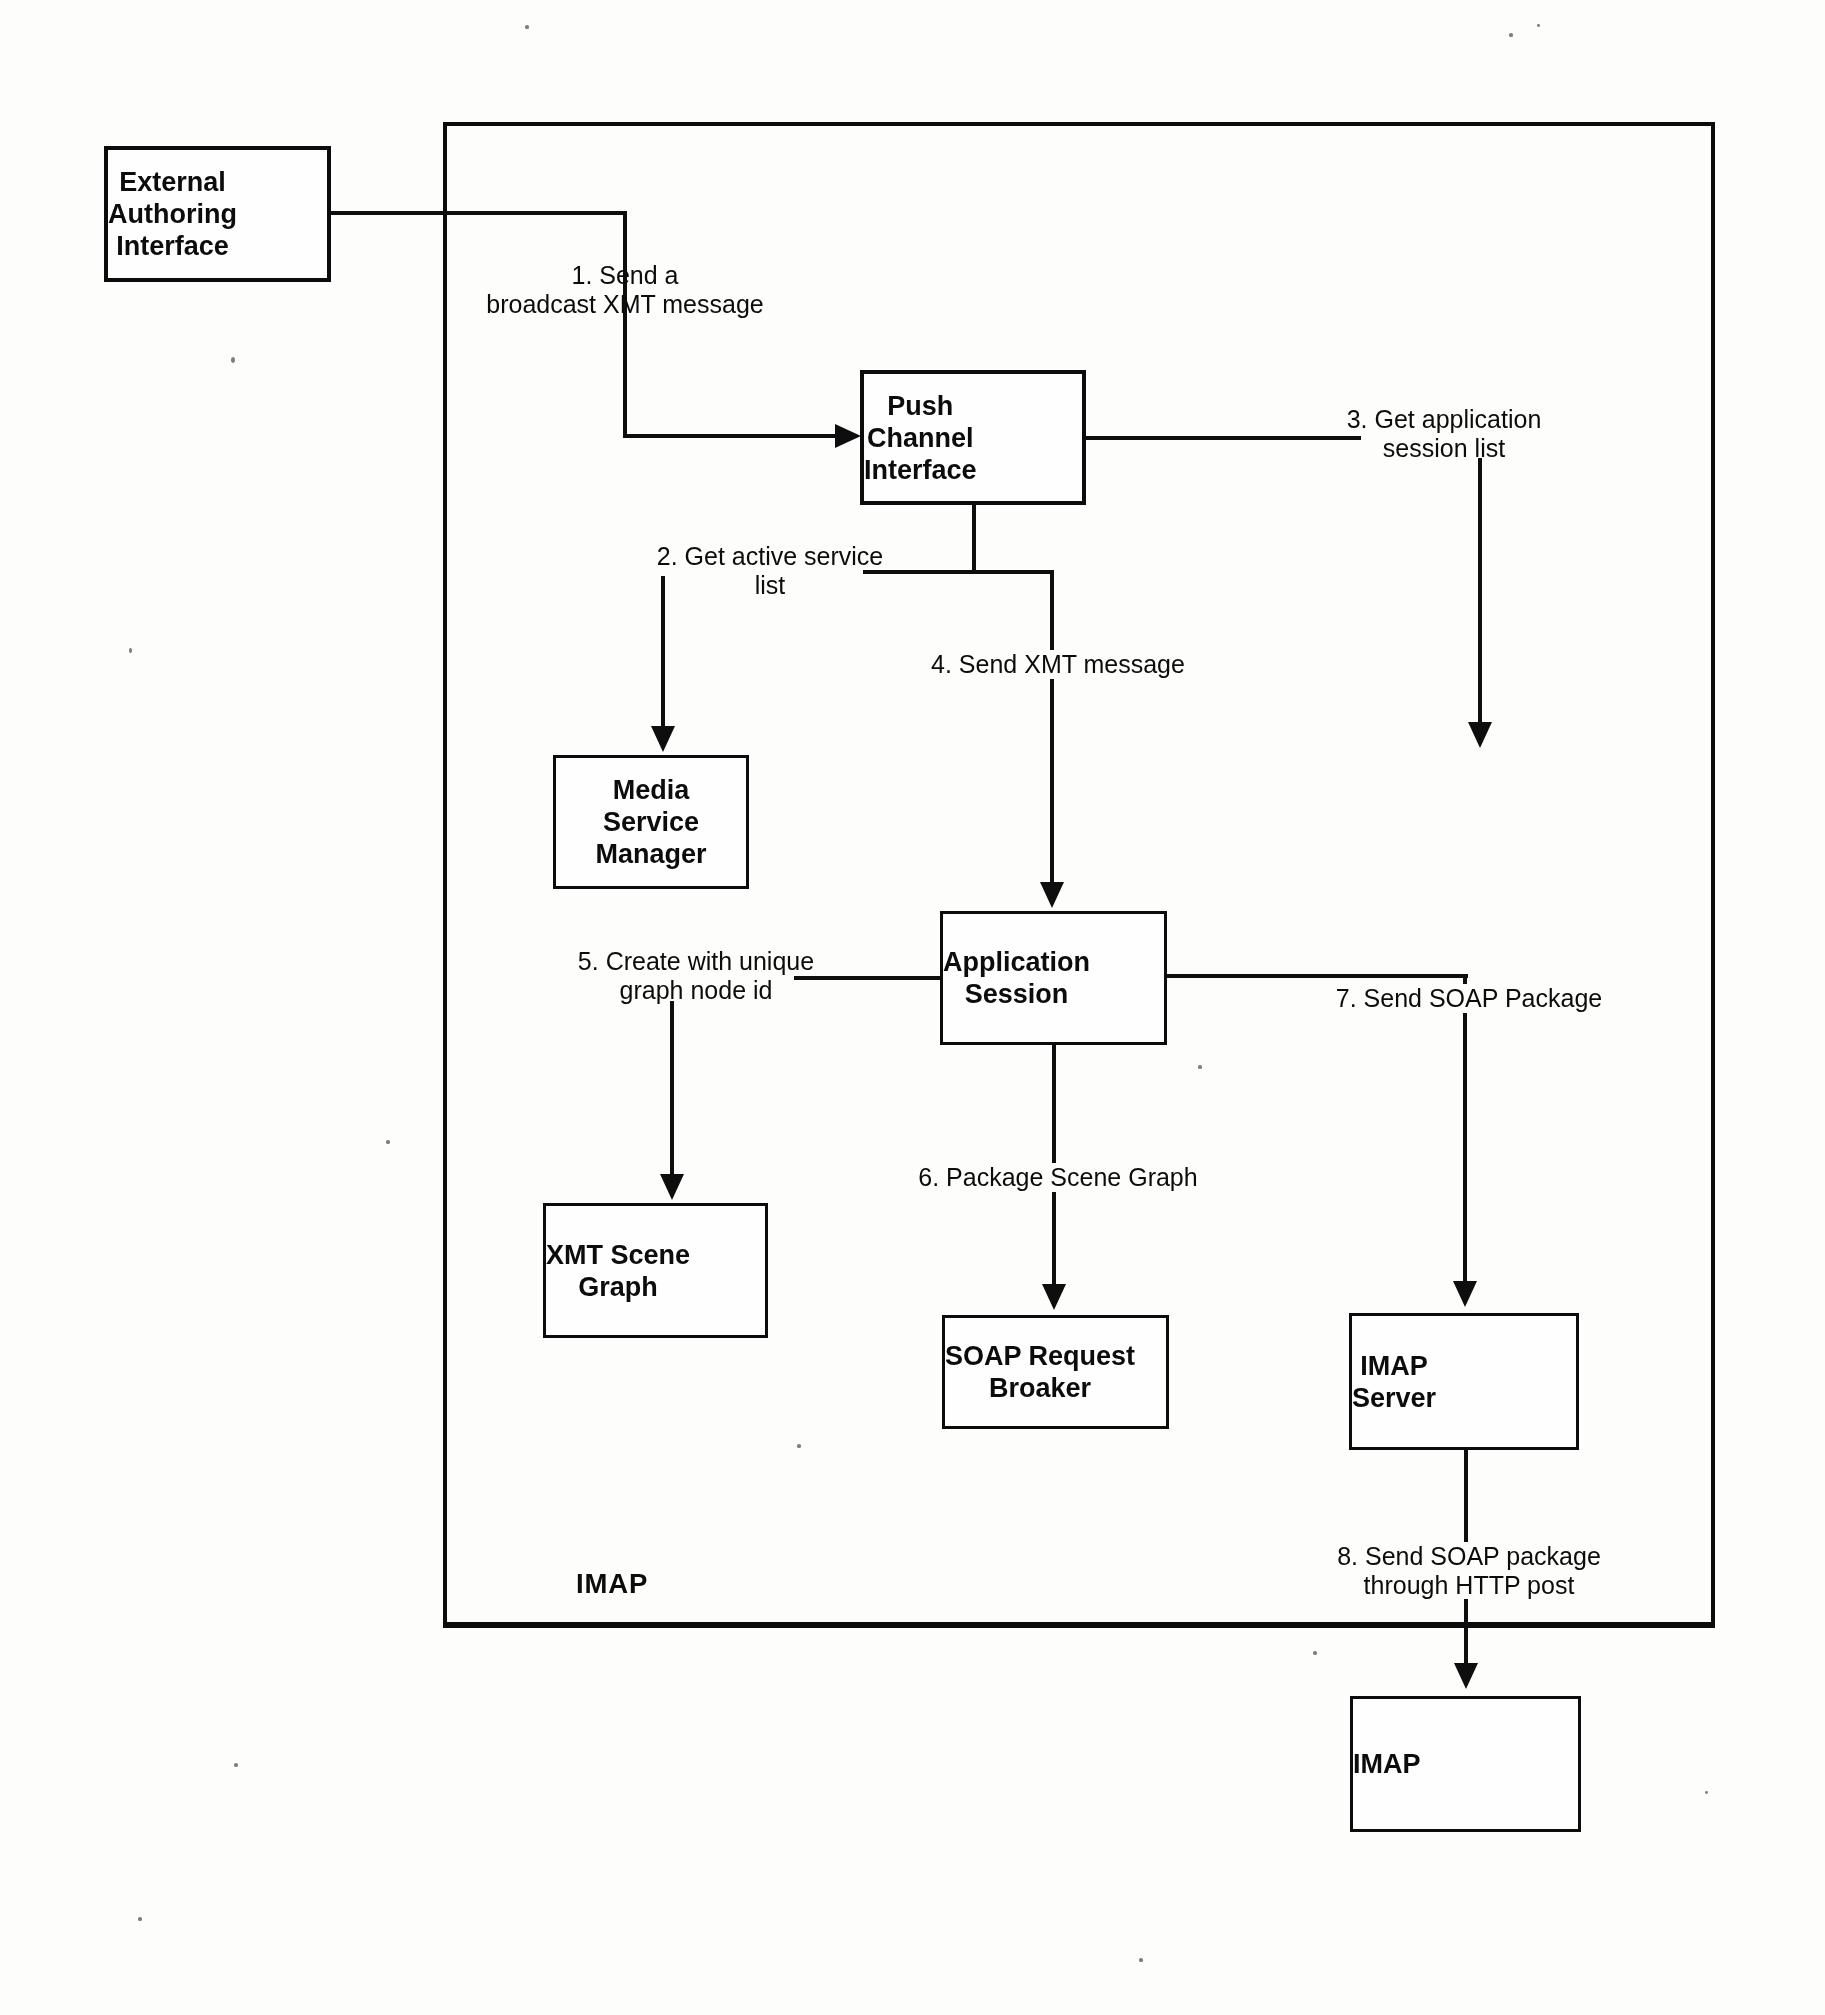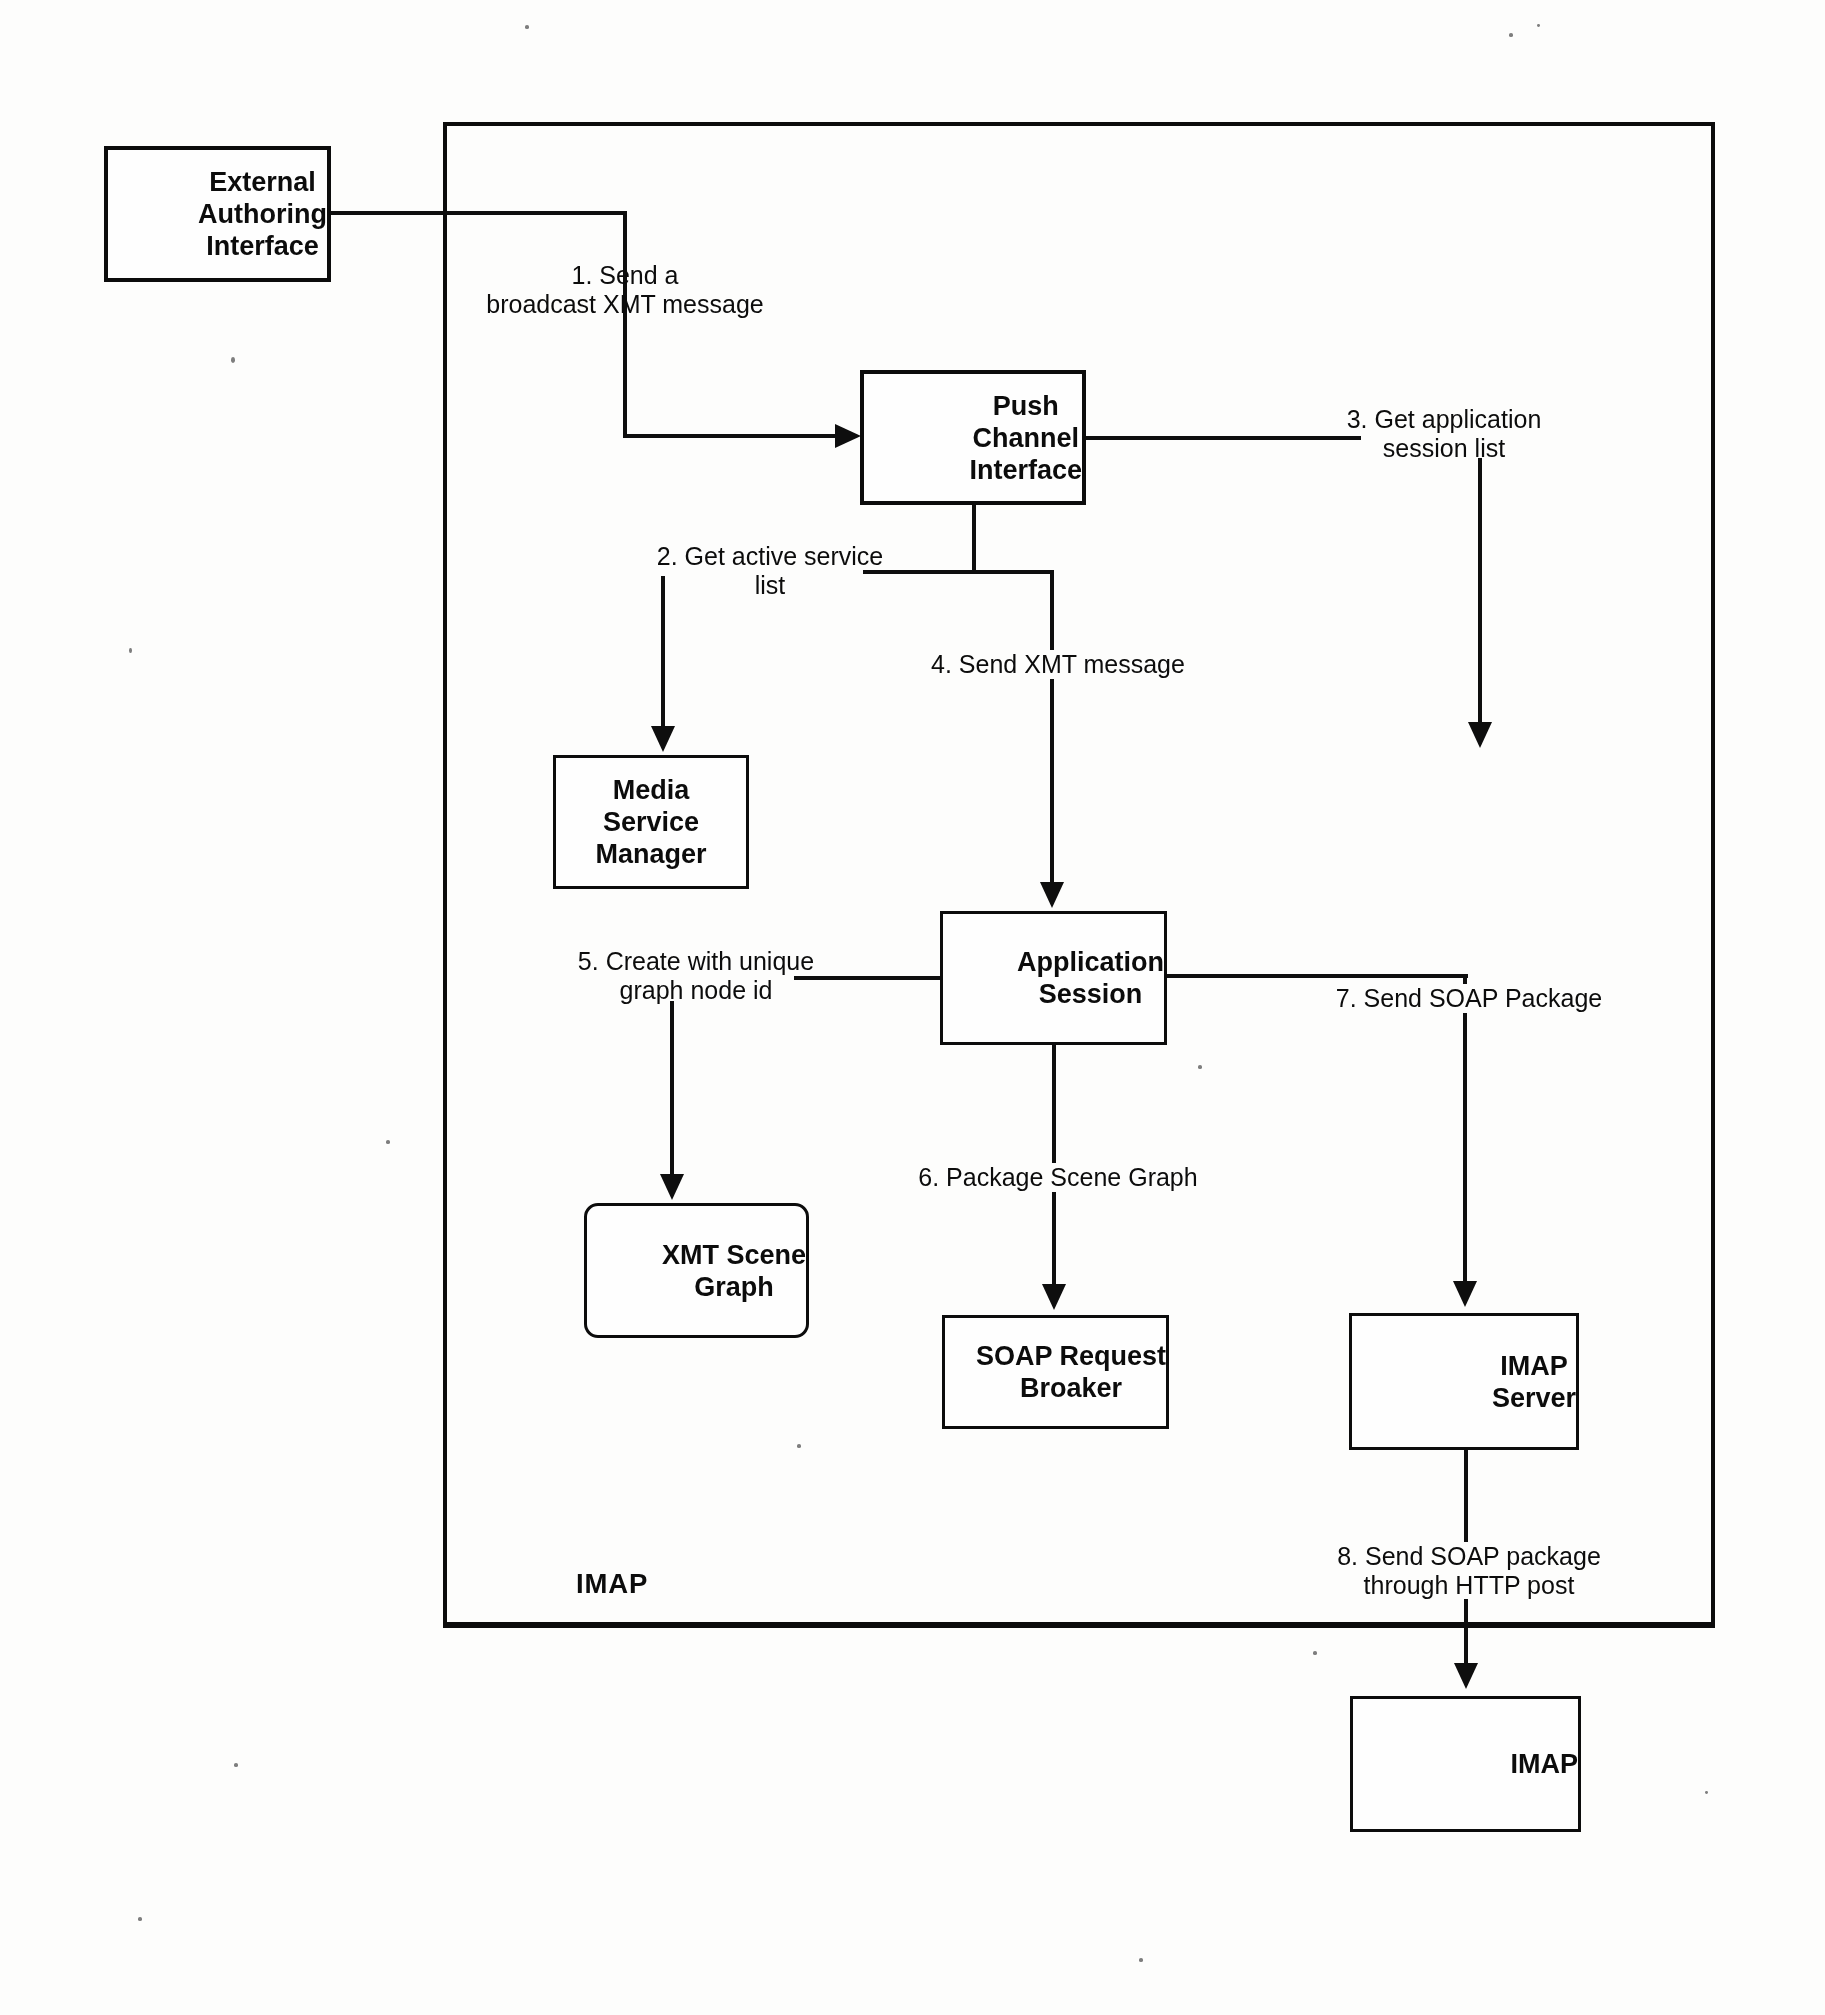--- a/index.html
+++ b/index.html
@@ -9,21 +9,21 @@
     background:#fdfdfc;
     font-family:"Liberation Sans","DejaVu Sans",sans-serif;
     color:#0c0c0c;
     overflow:hidden;
   }
   .node{
     position:absolute;
     box-sizing:border-box;
     border:3.7px solid #0c0c0c;
     background:#fefefe;
-    display:flex;align-items:center;justify-content:flex-end;
+    display:flex;align-items:center;justify-content:flex-start;
     text-align:center;
     font-weight:bold;font-size:27px;line-height:32px;
     white-space:pre-line;
   }
   .node.thick{border-width:4.6px;}
   .container-box{
     position:absolute;
     box-sizing:border-box;
     border:4.6px solid #0c0c0c;
     border-bottom-width:6.4px;
@@ -116,21 +116,21 @@
     <span>Media
 Service Manager</span>
   </div>
 
 
   <div class="node" style="left:940px;top:911px;width:227px;height:134px;">
     <span>Application
 Session</span>
   </div>
 
-  <div class="node" style="left:584px;top:1203px;width:225px;height:135px;border-radius:14px;">
+  <div class="node" style="left:543px;top:1203px;width:225px;height:135px;">
     <span>XMT Scene
 Graph</span>
   </div>
 
   <div class="node" style="left:942px;top:1315px;width:227px;height:114px;">
     <span>SOAP Request
 Broaker</span>
   </div>
 
   <div class="node" style="left:1349px;top:1313px;width:230px;height:137px;">

